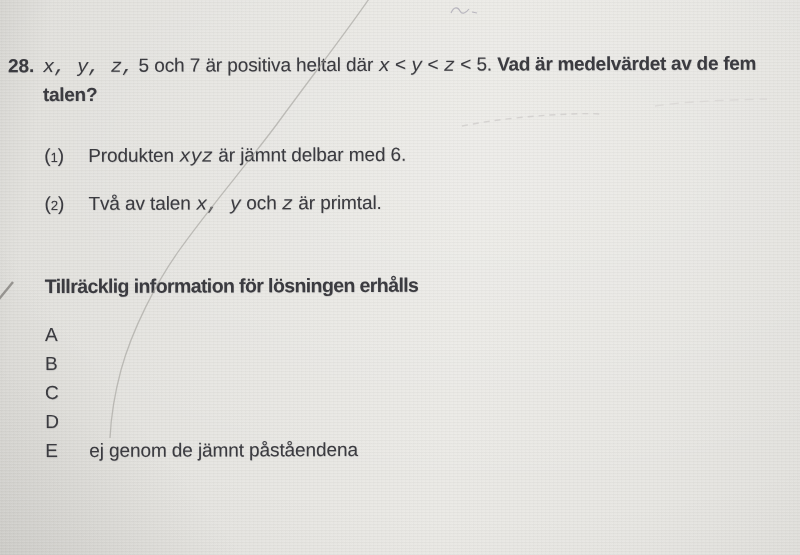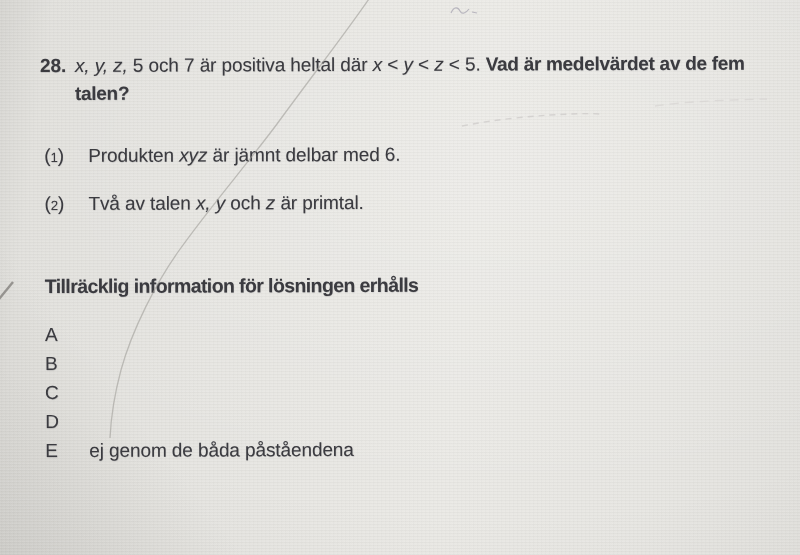--- a/index.html
+++ b/index.html
@@ -22,24 +22,24 @@
       radial-gradient(140% 120% at 62% 30%, rgba(255,255,255,0.16) 0%, rgba(255,255,255,0) 52%, rgba(60,58,54,0.07) 100%),
       linear-gradient(97deg, #d6d5d1 0%, #e1e0dc 6%, #e6e5e1 30%, #eae9e5 58%, #e7e6e2 82%, #e2e1dd 100%);
   }
   .content{
     position:absolute;inset:0;
     font-size:19px;letter-spacing:-0.1px;
     text-shadow:0.3px 0.4px 0.7px rgba(55,55,62,0.30);
     transform:rotate(-0.2deg);transform-origin:60px 80px;
   }
   .content b{font-weight:700;letter-spacing:-0.3px;}
-  .content i{font-style:italic;}
+  .content i{font-style:italic;font-family:Liberation Mono, monospace;}
   .sd{font-size:0.70em;}
   .q-head{position:absolute;left:8px;top:52px;display:flex;align-items:flex-start;}
-  .q-num{width:35px;font-weight:700;flex:0 0 35px;line-height:28px;margin-left:32px;}
+  .q-num{width:35px;font-weight:700;flex:0 0 35px;line-height:28px;}
   .q-text{white-space:nowrap;line-height:28px;}
   .statements{position:absolute;left:44px;top:144px;}
   .st-row{display:flex;line-height:24px;}
   .st-row + .st-row{margin-top:22px;}
   .cell{flex:0 0 44px;width:44px;}
   .instruction{
     position:absolute;left:44px;top:274px;line-height:24px;
     font-weight:700;font-size:19.5px;letter-spacing:-0.6px;white-space:nowrap;
   }
   .options{position:absolute;left:44px;top:320px;}
@@ -79,21 +79,21 @@
         <span class="cell">B</span>
       </div>
       <div class="opt-row">
         <span class="cell">C</span>
       </div>
       <div class="opt-row">
         <span class="cell">D</span>
       </div>
       <div class="opt-row">
         <span class="cell">E</span>
-        <span class="opt-text">ej genom de båda påståendena</span>
+        <span class="opt-text">ej genom de jämnt påståendena</span>
       </div>
     </div>
 
   </div>
 
   <svg class="marks" viewBox="0 0 800 555" width="800" height="555">
     <path d="M 371 -4 C 345 34, 312 76, 277 124 C 248 163, 206 212, 178 252 C 156 283, 132 330, 121 370 C 114 396, 111 416, 110 438" fill="none" stroke="#a09e99" stroke-width="1.3" opacity="0.6"></path>
     <path d="M -1 299 L 13 282" fill="none" stroke="#83817d" stroke-width="2.4" opacity="0.8"></path>
     <path d="M 451 13 c 3 -7 7 -6 9 -2 c 2 4 6 2 9 -2 m 3 3 l 5 1" fill="none" stroke="#a39fae" stroke-width="1.2" opacity="0.7"></path>
     <path d="M 462 126 c 30 -6 60 -9 88 -11 c 20 -1 36 -2 50 -1" fill="none" stroke="#c9c6c4" stroke-width="1.4" stroke-dasharray="6 5" opacity="0.65"></path>

